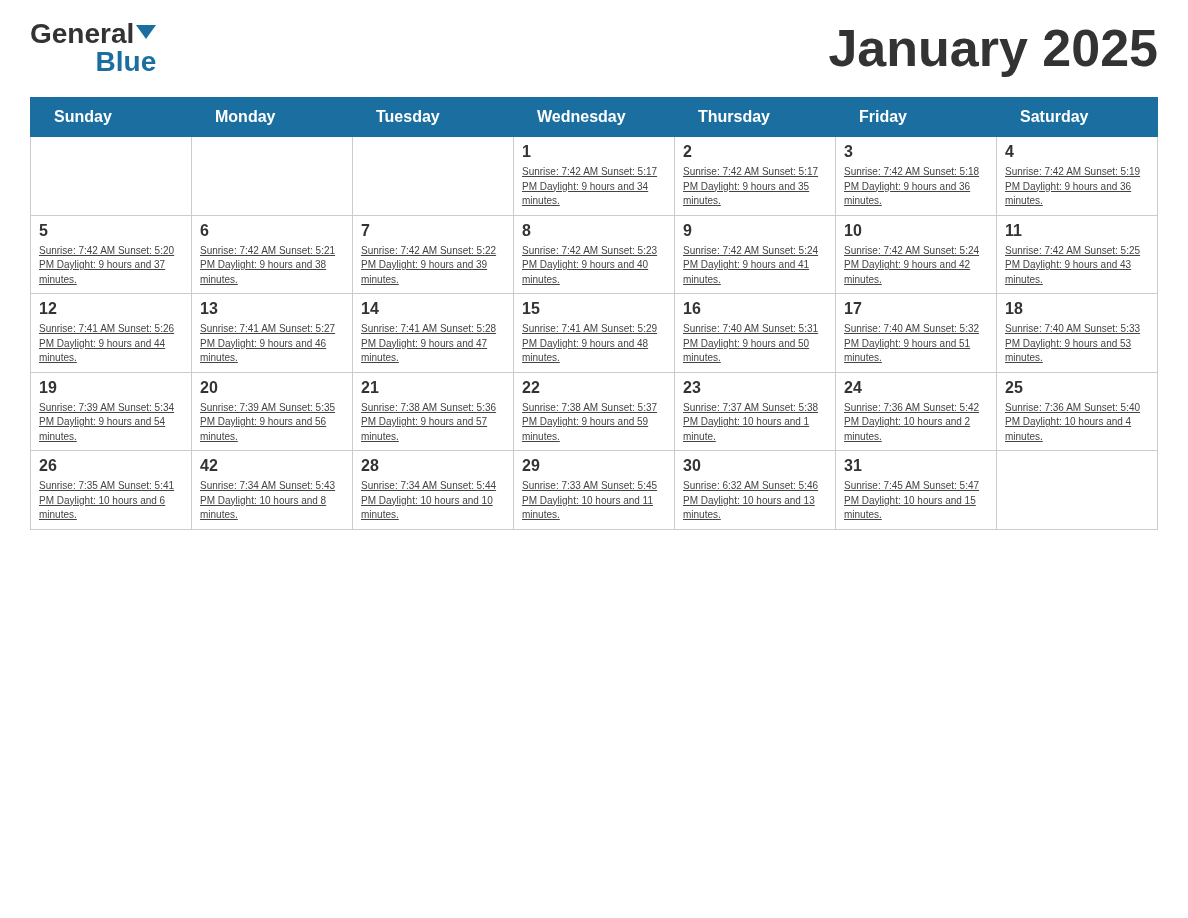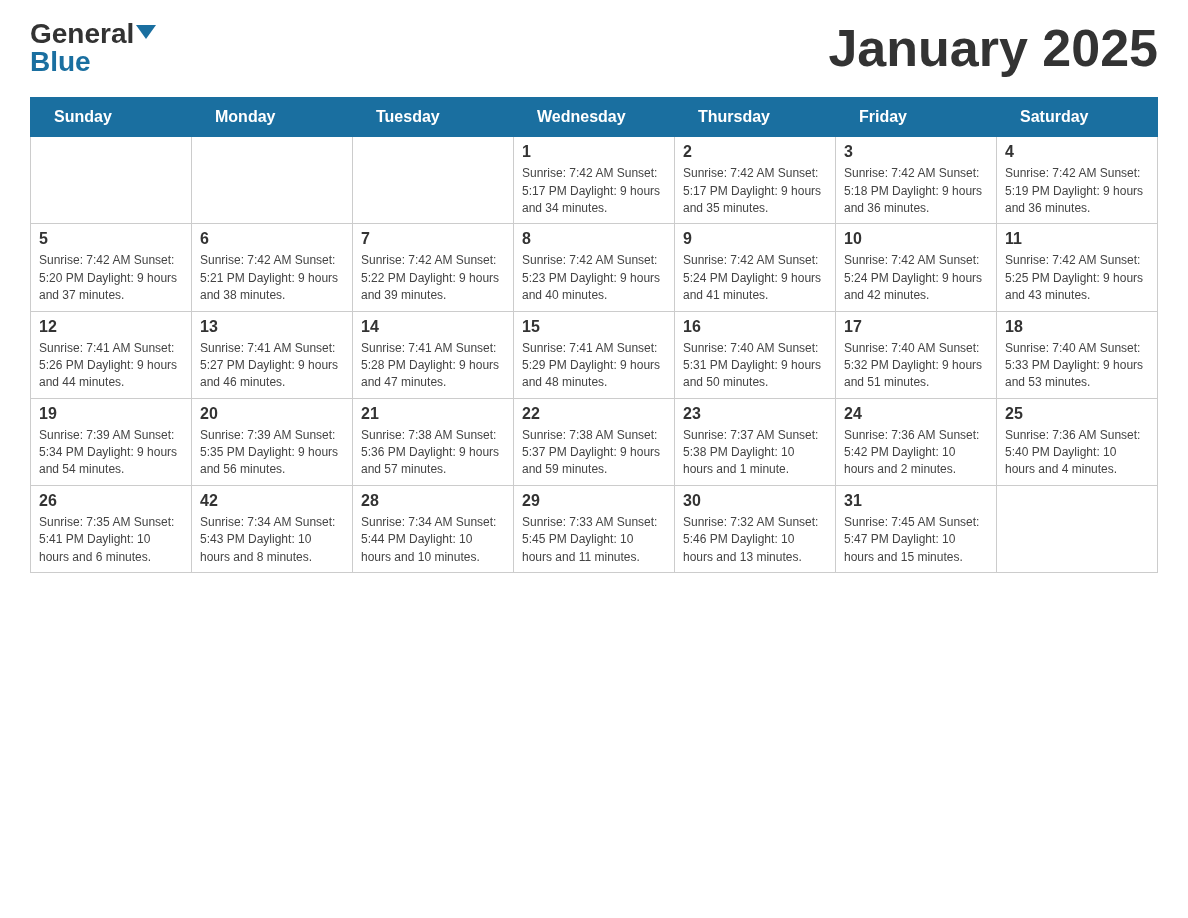--- a/index.html
+++ b/index.html
@@ -12,21 +12,21 @@
     }
     .header-area {
       display: flex;
       justify-content: space-between;
       align-items: flex-start;
       margin-bottom: 20px;
     }
     .logo {
       display: flex;
       flex-direction: column;
-      align-items: flex-start;
+      align-items: flex-end;
     }
     .logo-general {
       font-size: 28px;
       font-weight: bold;
       color: #333;
       line-height: 1;
     }
     .logo-blue {
       font-size: 28px;
       font-weight: bold;
@@ -81,23 +81,24 @@
       font-size: 12.5px;
       color: #333;
     }
     .day-number {
       font-size: 16px;
       font-weight: bold;
       color: #333;
       margin-bottom: 4px;
     }
     .day-info {
-      font-size: 12px;
+      font-size: 10px;
       color: #444;
       line-height: 1.45;
+      text-decoration: underline;
     }
     .empty-cell {
       background: #fff;
     }
     tr td {
       border-bottom: 2px solid #1a6fa0;
     }
     tr:last-child td {
       border-bottom: 1px solid #ccc;
     }
@@ -312,21 +313,21 @@
 Daylight: 10 hours and 10 minutes.</div>
         </td>
         <td>
           <div class="day-number">29</div>
           <div class="day-info">Sunrise: 7:33 AM
 Sunset: 5:45 PM
 Daylight: 10 hours and 11 minutes.</div>
         </td>
         <td>
           <div class="day-number">30</div>
-          <div class="day-info">Sunrise: 7:32 AM
+          <div class="day-info">Sunrise: 6:32 AM
 Sunset: 5:46 PM
 Daylight: 10 hours and 13 minutes.</div>
         </td>
         <td>
           <div class="day-number">31</div>
           <div class="day-info">Sunrise: 7:45 AM
 Sunset: 5:47 PM
 Daylight: 10 hours and 15 minutes.</div>
         </td>
         <td class="empty-cell"></td>

